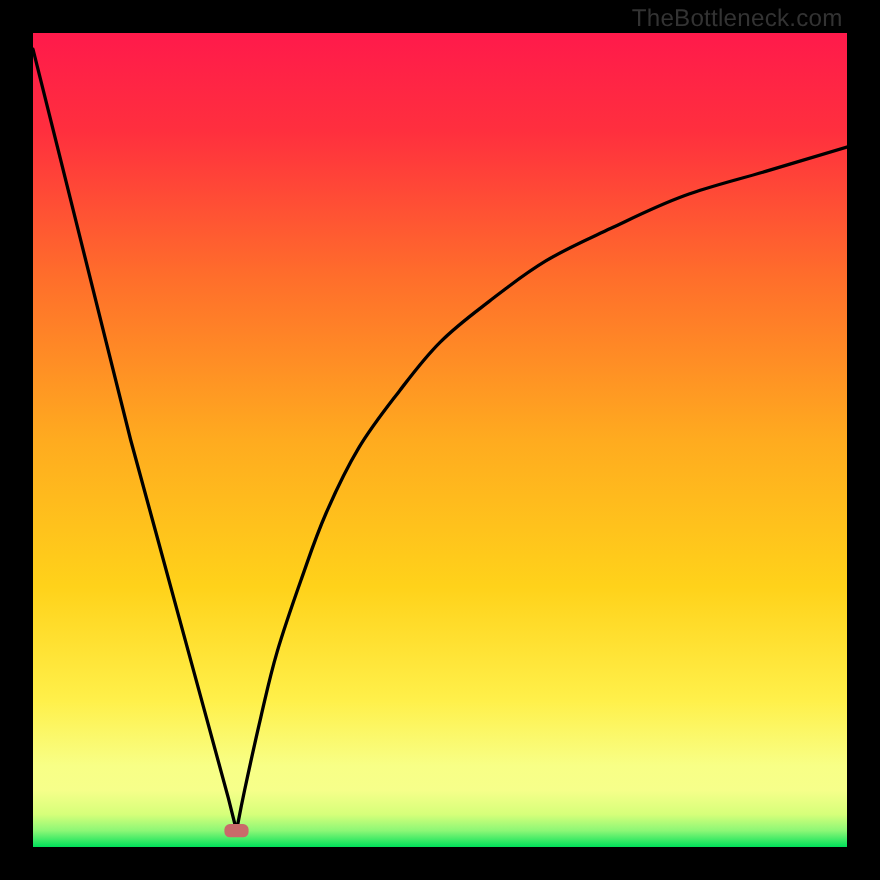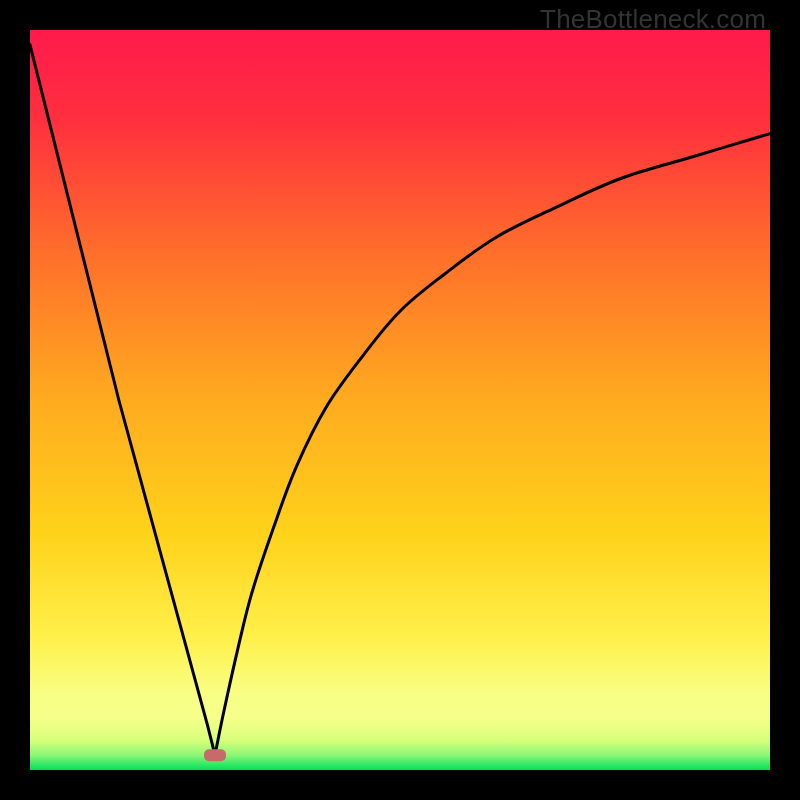--- a/index.html
+++ b/index.html
@@ -24,21 +24,21 @@
     left: 0;
     top: 0;
     width: 740px;
     height: 740px;
   }
   .watermark {
     position: absolute;
     top: 4px;
     right: 34px;
     color: #333333;
-    font-size: 26px;
+    font-size: 22px;
     font-weight: 500;
     letter-spacing: 0.2px;
   }
 </style>
 </head>
 <body>
 
 <div class="frame">
   <svg class="plot" viewBox="0 0 740 740" preserveAspectRatio="none">
     <defs>

